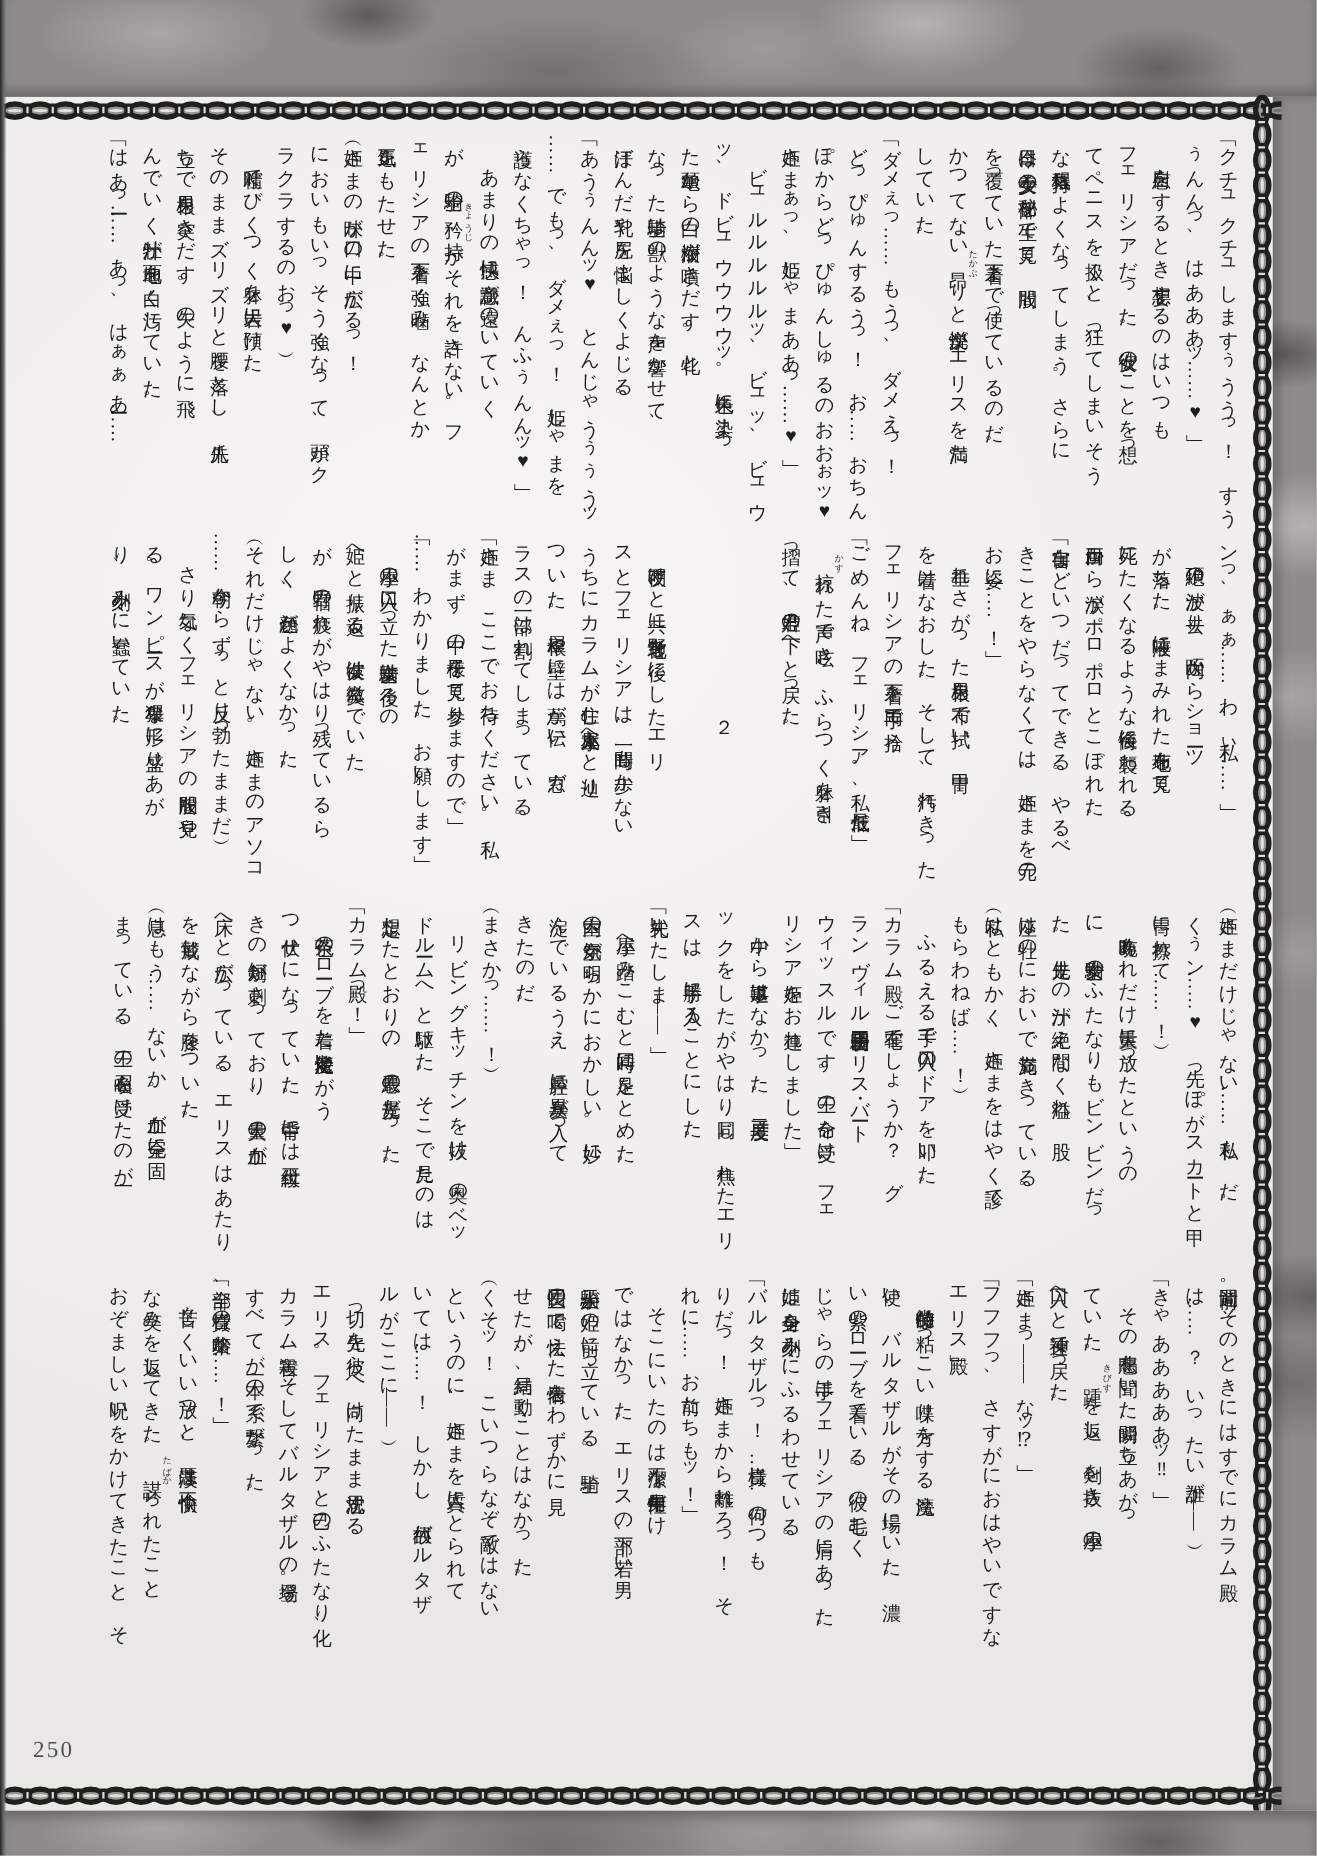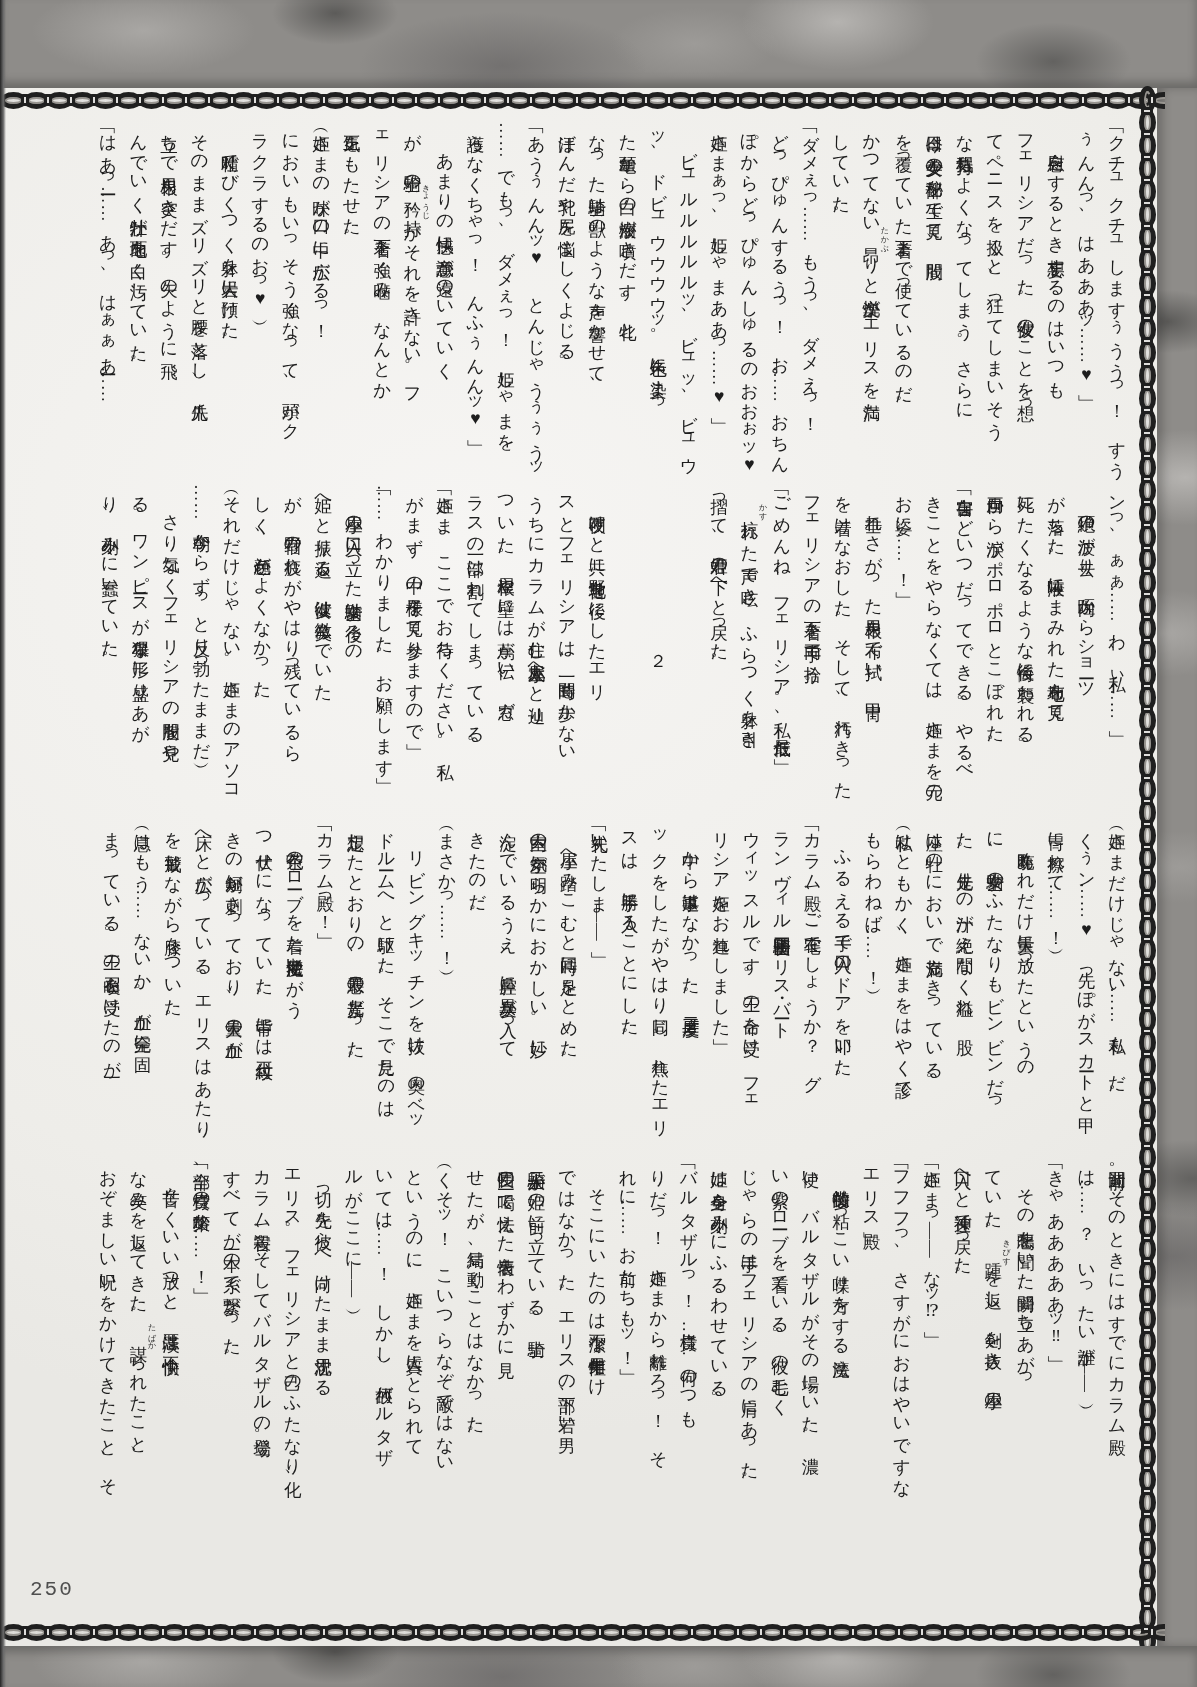--- a/index.html
+++ b/index.html
@@ -61,21 +61,21 @@
   }
   .band .line { line-height:30.45px; white-space:pre; }
   .band .line.center { text-align:center; }
   .band ruby rt { font-size:8px; letter-spacing:0; color:#2a2a2a; }
   .band1 { top:122px;  height:334px; }
   .band2 { top:484px;  height:334px; }
   .band3 { top:820px;  height:334px; }
   .band4 { top:1158px; height:334px; }
   .page-number {
     position:absolute; left:30px; top:1578px;
-    font-size:21px; color:#4f4f4f; letter-spacing:2px;font-family:Liberation Mono, monospace;
+    font-size:21px; color:#4f4f4f; letter-spacing:2px;
   }
 </style>
 </head>
 <body>
 
 <div class="page">
   <div class="tex top"></div>
   <div class="tex bottom"></div>
   <div class="tex right"></div>
 

